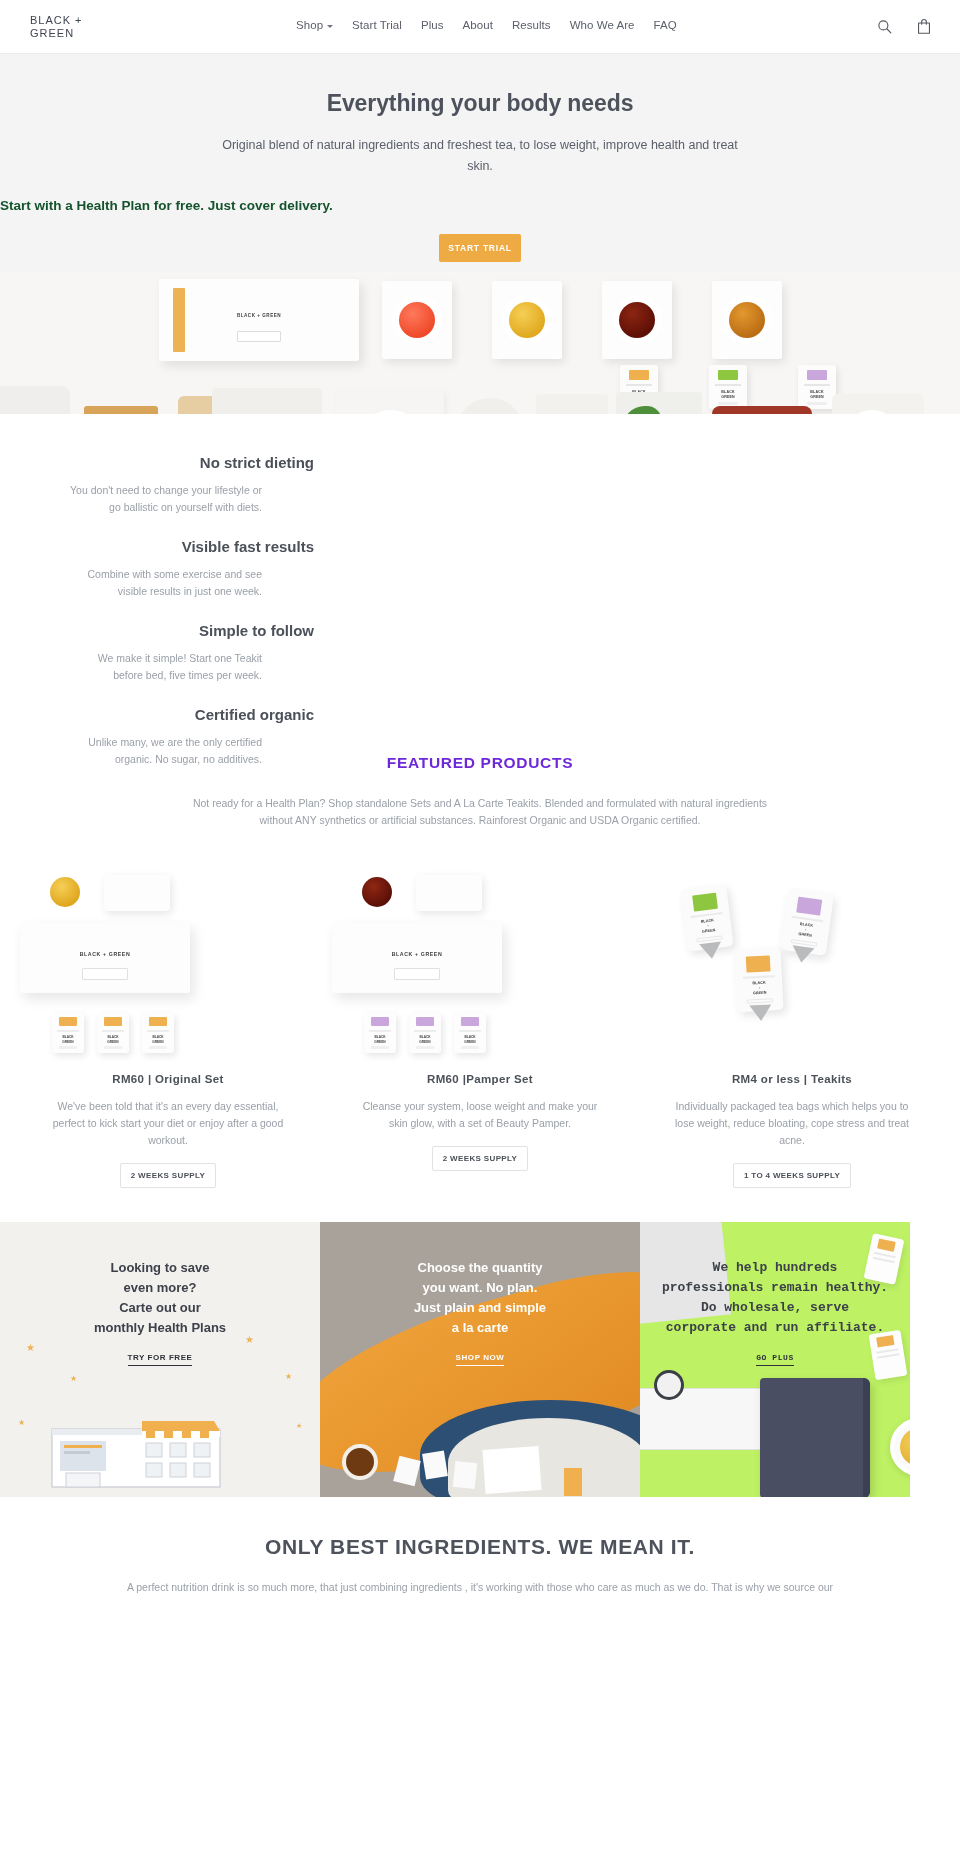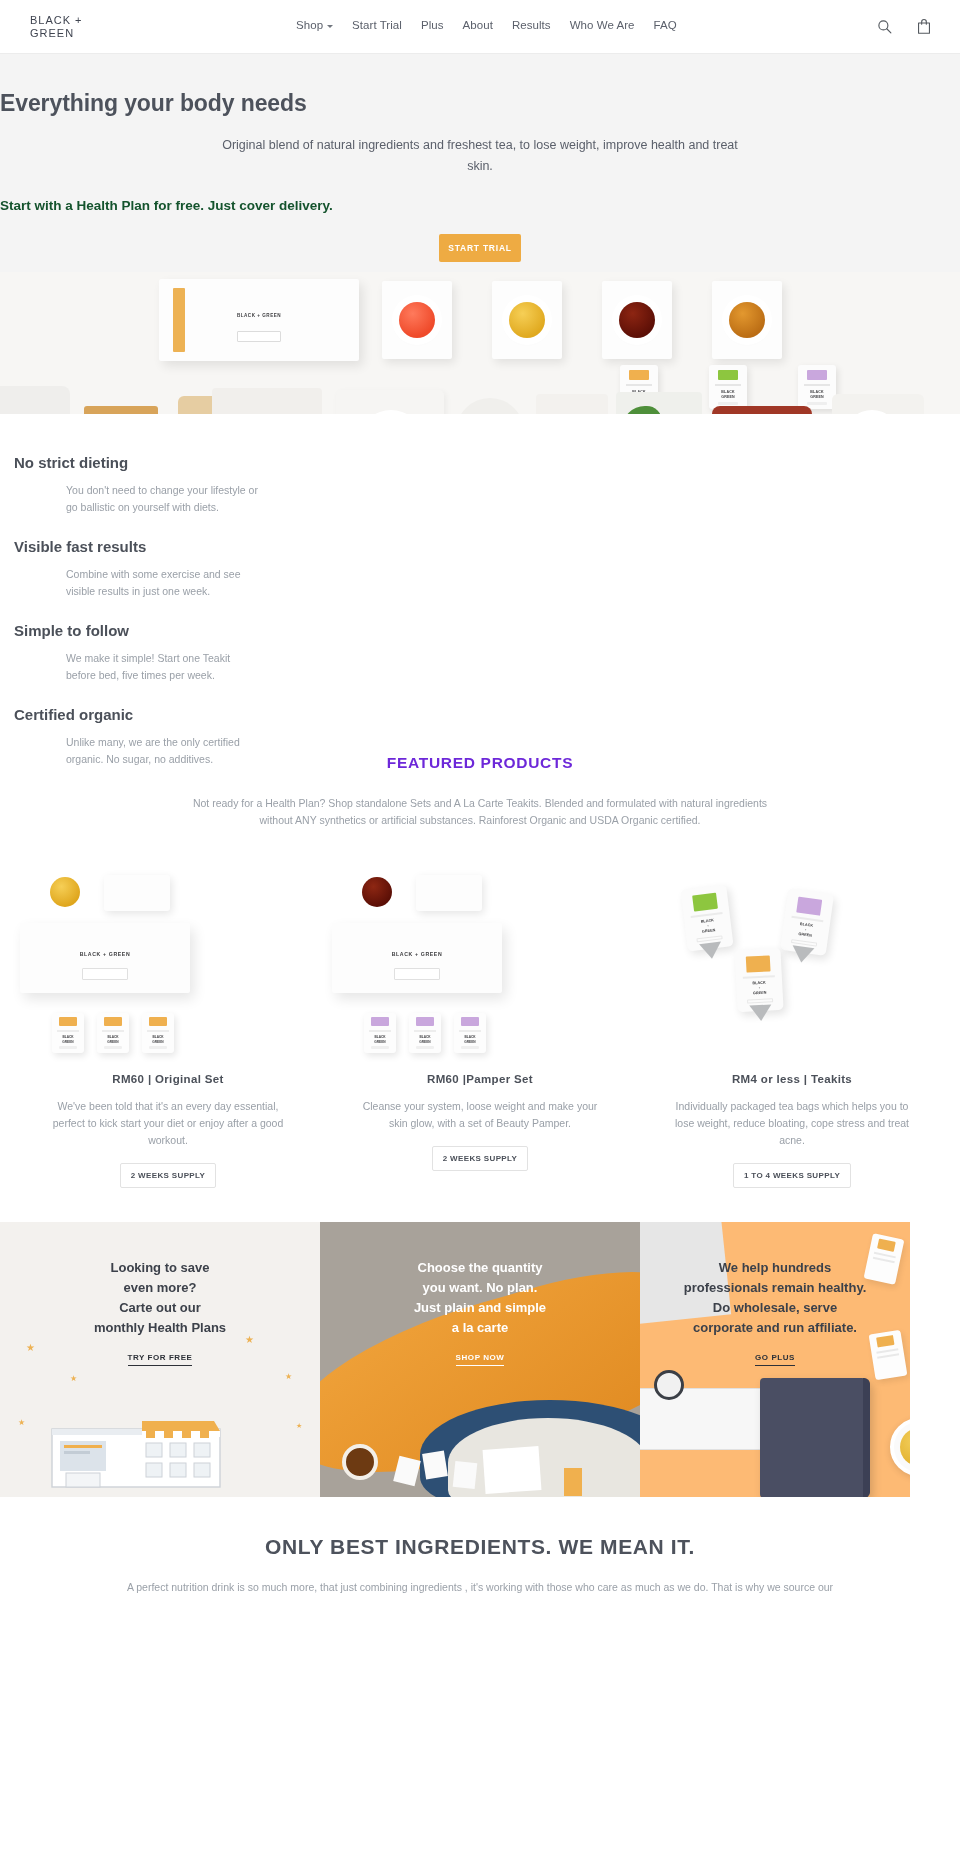--- a/index.html
+++ b/index.html
@@ -50,21 +50,21 @@
 
   
   .hero{
     background:#f4f4f4;
     padding-top:36px;
     position:relative;
     height:360px;
     overflow:hidden;
   }
   .hero-title{
-    text-align:left; font-size:23px; font-weight:bold;
+    text-align:center; font-size:23px; font-weight:bold;
     color:#4d525c; letter-spacing:-.1px;
   }
   .hero-sub{
     text-align:center; font-size:12.5px; color:#5b606b;
     line-height:21px; margin:18px auto 0; width:520px;
   }
   .hero-strong{
     text-align:left; font-size:13.5px; font-weight:bold;
     color:#14532d; margin-top:21px;
   }
@@ -116,21 +116,21 @@
   .sachet .band{ position:absolute;left:9px;top:5px;width:20px;height:10px;border-radius:1px;}
   .sachet .t1{position:absolute;left:6px;right:6px;top:19px;height:2px;background:#e6e6e6;}
   .sachet .t2{position:absolute;left:0;right:0;top:25px;text-align:center;font-size:3.6px;font-weight:bold;color:#3f3f42;letter-spacing:.05em;}
   .sachet .t3{position:absolute;left:0;right:0;top:30px;text-align:center;font-size:3.6px;font-weight:bold;color:#3f3f42;letter-spacing:.05em;}
   .sachet .t4{position:absolute;left:9px;right:9px;top:37px;height:3px;background:#efefef;border-radius:1px;}
   .food-row{ position:absolute; left:0; top:104px; width:960px; height:96px; }
   .food{ position:absolute; border-radius:4px; }
 
   
   .benefits{ padding:40px 0 0; background:#fff; height:330px; position:relative;}
-  .ben{ width:300px; margin-left:14px; text-align:left; }
+  .ben{ width:300px; margin-left:14px; text-align:right; }
   .ben h3{ font-size:15px; font-weight:bold; color:#4b5059; margin-bottom:11px;}
   .ben p{ font-size:10.5px; color:#9aa0a8; line-height:17px; width:196px; margin:0 auto;}
   .ben + .ben{ margin-top:22px; }
 
   
   .featured{ background:#fff; padding-top:10px; }
   .feat-title{
     text-align:center; font-size:15.5px; font-weight:bold;
     color:#6d28d9; letter-spacing:.045em;
   }
@@ -174,21 +174,21 @@
   .pouch .pn3{ position:absolute;left:0;right:0;top:41.5px;text-align:center;font-size:3.8px;font-weight:bold;color:#3c3c3f;}
   .pouch .pf{ position:absolute;left:10px;right:10px;top:50px;height:4px;border:.5px solid #e8e8e8;border-radius:1px;}
   .pouch .tip{ position:absolute; bottom:-10px; left:12px; width:0;height:0;
     border-left:11px solid transparent;border-right:11px solid transparent;border-top:16px solid #b9bbbd;}
 
   
   .promos{ display:flex; height:275px; margin-top:34px; }
   .promo{ position:relative; overflow:hidden; }
   .promo.left{ width:320px; background:#f3f1ee; }
   .promo.mid{ width:320px; background:#9a9590; }
-  .promo.right{ width:270px; background:#fdba74; }
+  .promo.right{ width:270px; background:#bef264;font-family:Liberation Mono, monospace; }
   .promo .ptext{ position:relative; z-index:5; text-align:center; padding-top:36px; }
   .promo .ptext h3{ font-size:13px; line-height:20px; font-weight:bold; color:#3c414a; }
   .promo.mid .ptext h3{ color:#ffffff; }
   .plink{
     display:inline-block; margin-top:15px;
     font-size:8px; font-weight:bold; letter-spacing:.07em;
     color:#2d3138; text-decoration:none;
     border-bottom:1.6px solid #2d3138; padding-bottom:3px; cursor:pointer;
   }
   .promo.mid .plink{ color:#fff; border-bottom-color:#fff; }

